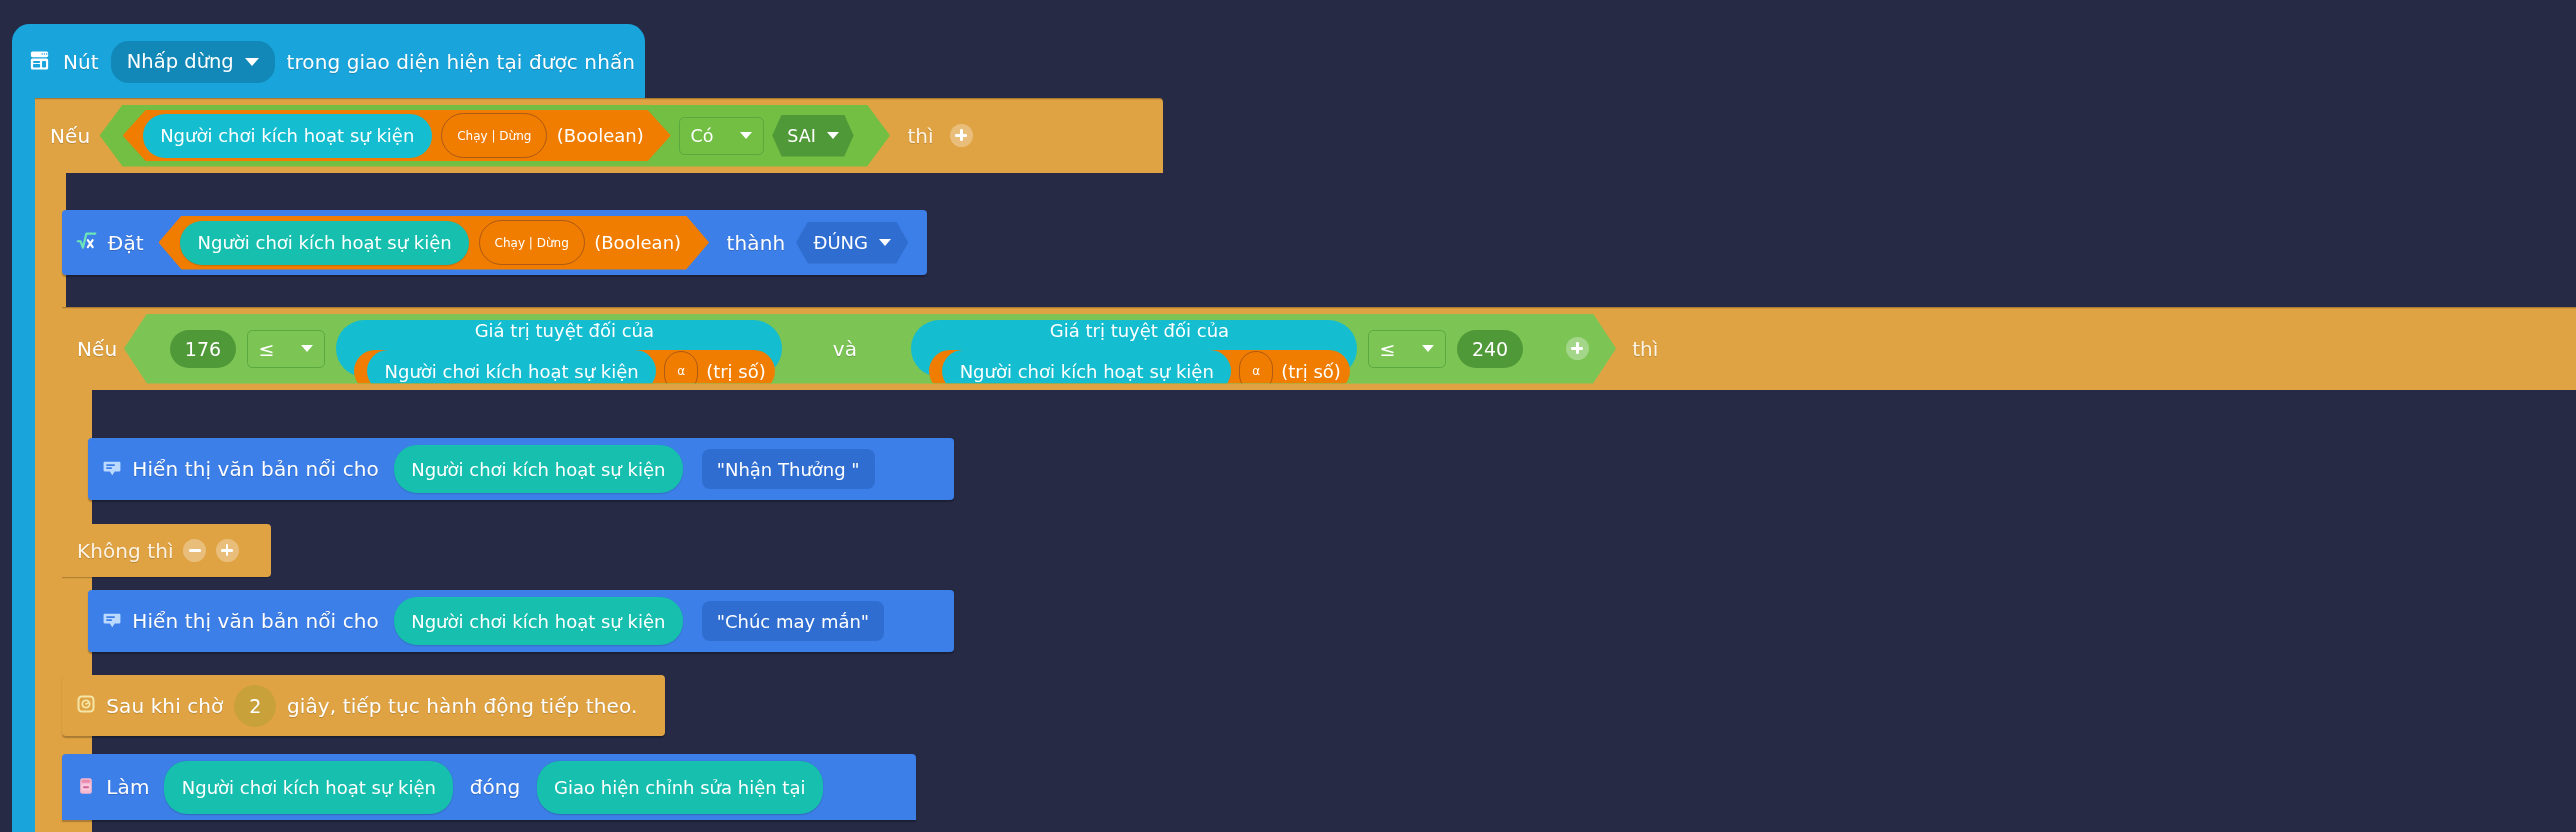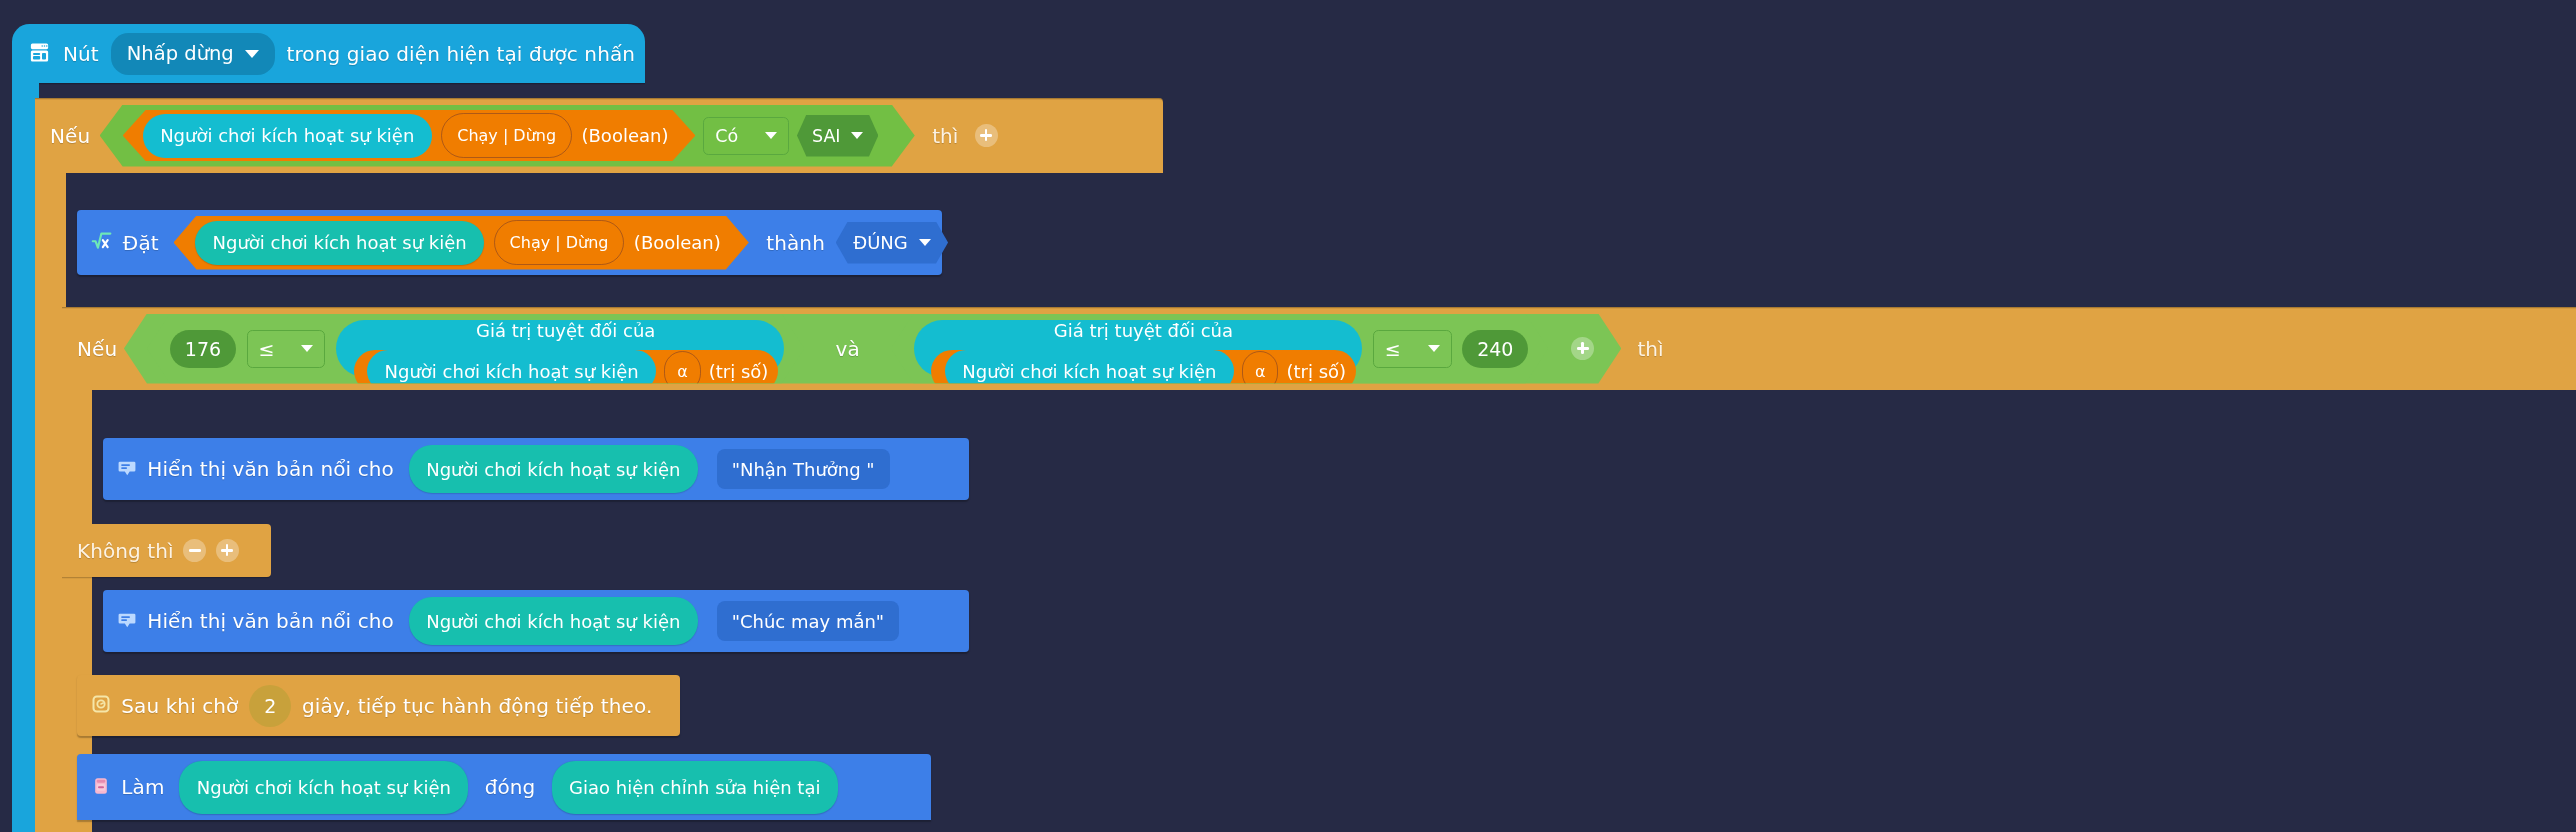--- a/index.html
+++ b/index.html
@@ -32,21 +32,20 @@
   
   .cwrap{position:absolute;}
   .cblue{background:#19A5DC;}
   .corange{background:#E0A343;box-shadow:0 1.3px 0 rgba(0,0,0,.25) inset;}
 
   
   .stmt{
     position:absolute;display:flex;align-items:center;gap:10.8px;
     padding:0 13.5px;border-radius:4px;
     box-shadow:0 1.3px 1.3px rgba(0,0,0,.25);
-    margin-left:15px;
   }
   .stmt.blue{background:#3d7fe8;}
   .stmt.amber{background:#E0A343;}
 
   
   .pill-teal{
     background:#17bfae;color:#fff;font-size:18px;
     border-radius:23px;display:flex;align-items:center;justify-content:center;
     padding:0 17.5px;height:44px;white-space:nowrap;
     box-shadow:0 0.7px 1.3px rgba(0,0,0,.18);
@@ -115,34 +114,34 @@
   .round-cyan-shell{
     display:flex;align-items:center;white-space:nowrap;
     background:#14BDD0;border-radius:30px;flex-direction:column;
   }
   .round-orange-shell{
     display:flex;align-items:center;white-space:nowrap;
     background:#F07D00;border-radius:27px;
   }
   .ghost{
     border:1.3px solid rgba(120,60,40,.55);border-radius:27px;
-    color:#fff;font-size:16px;display:flex;align-items:center;justify-content:center;
+    color:#fff;font-size:12px;display:flex;align-items:center;justify-content:center;
     padding:0 15px;height:43px;white-space:nowrap;
   }
   .plaintxt{color:#fff;font-size:18px;white-space:nowrap;}
 
   
   .ico{flex:none;display:block;}
 </style>
 </head>
 <body>
 
 <div class="canvas">
 
-  <div class="hat" style="left:12px;top:24px;width:633px;height:59px;text-align:right;">
+  <div class="hat" style="left:12px;top:24px;width:633px;height:75px;text-align:right;">
     <div class="hatrow">
       <span class="ico">
         <svg width="23" height="23" viewBox="0 0 24 24">
           <rect x="3" y="2.5" width="18" height="6" rx="1.6" fill="#fff"></rect>
           <rect x="14" y="4.4" width="1.6" height="1.6" rx=".8" fill="#19A5DC"></rect>
           <rect x="16.4" y="4.4" width="1.6" height="1.6" rx=".8" fill="#19A5DC"></rect>
           <rect x="18.8" y="4.4" width="1.6" height="1.6" rx=".8" fill="#19A5DC"></rect>
           <rect x="3" y="10" width="18" height="11.5" rx="1.6" fill="#fff"></rect>
           <rect x="5.2" y="12.4" width="7.5" height="2.1" rx="1" fill="#19A5DC"></rect>
           <rect x="5.2" y="15.6" width="7.5" height="3.6" rx="1" fill="#19A5DC"></rect>

